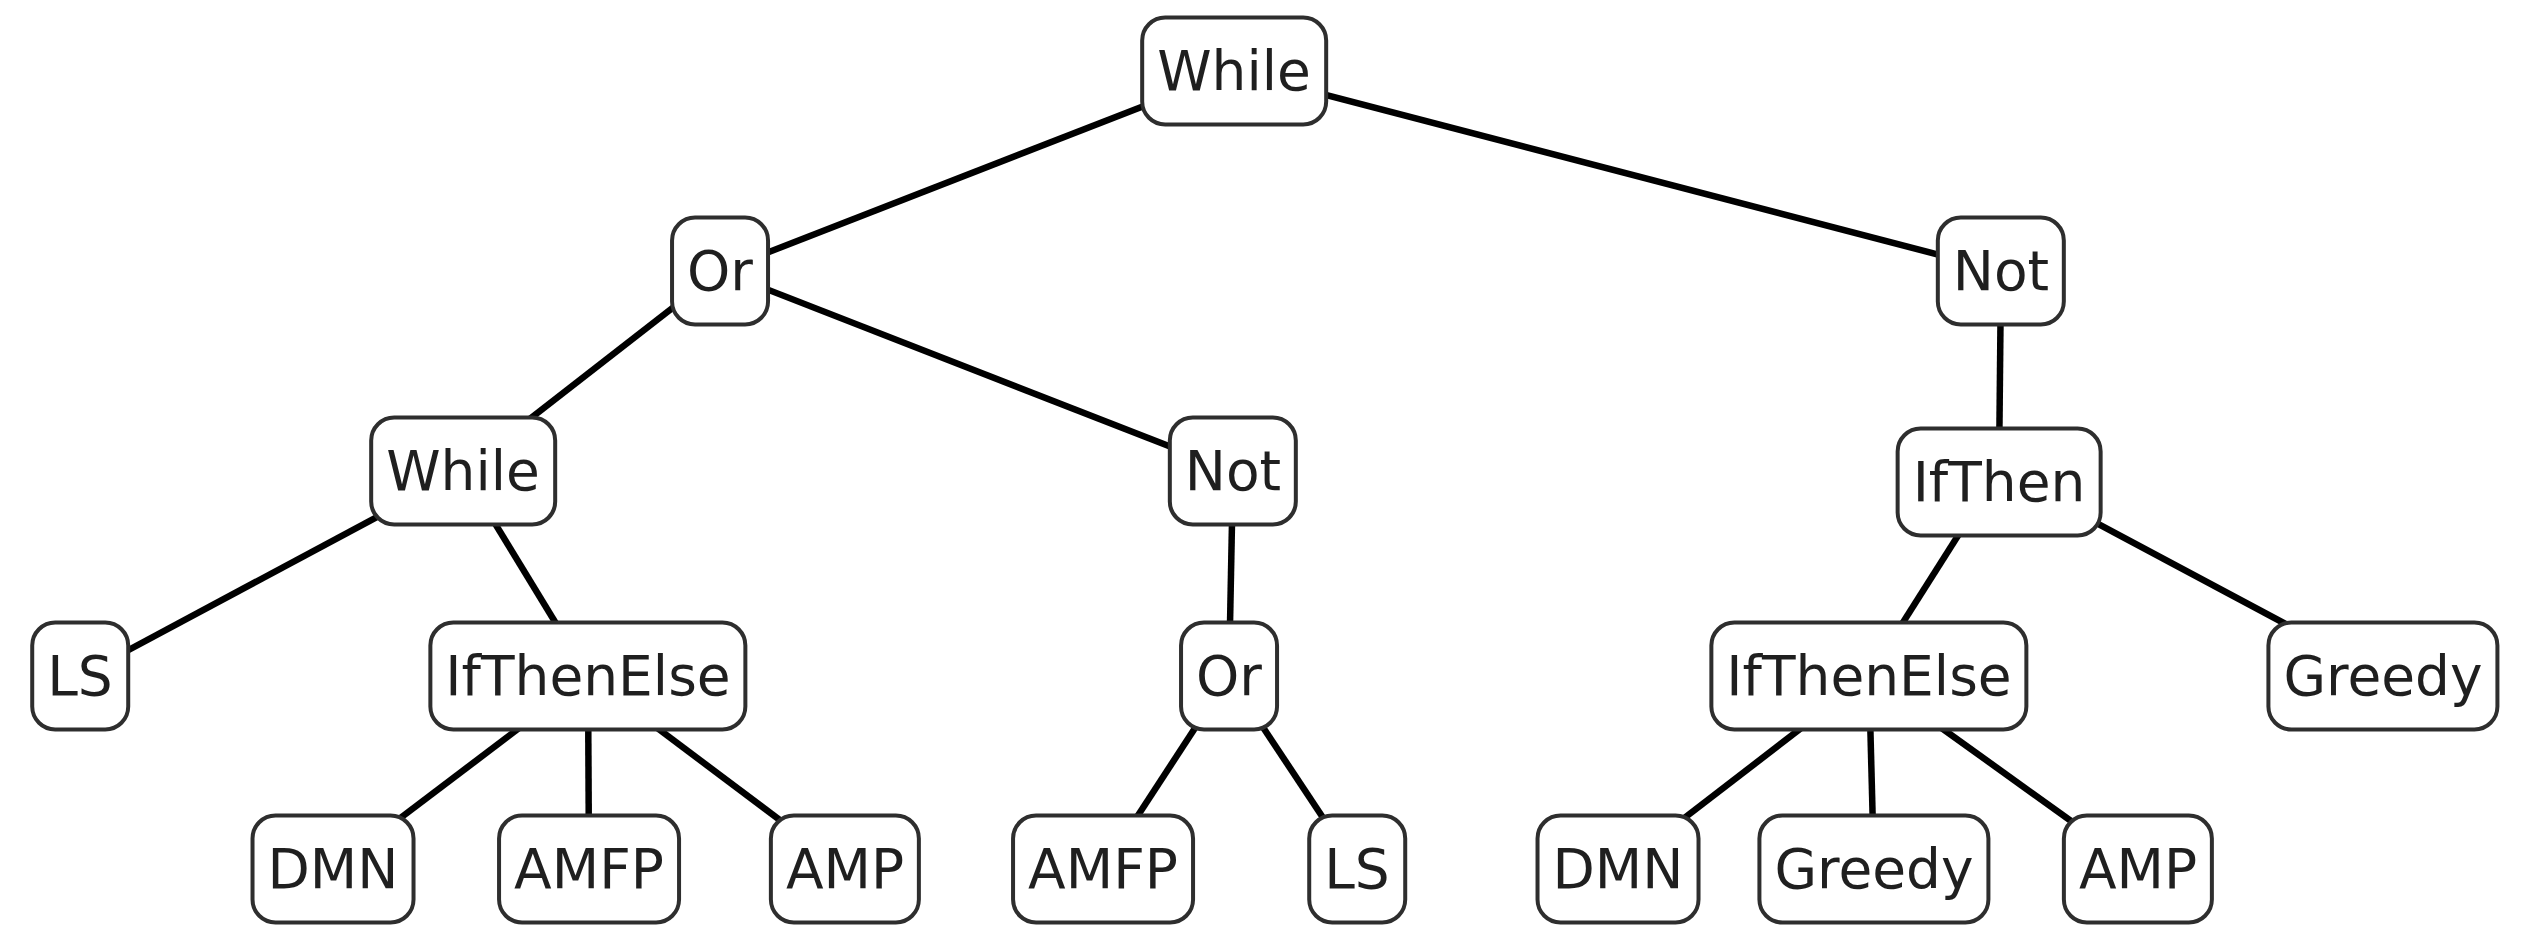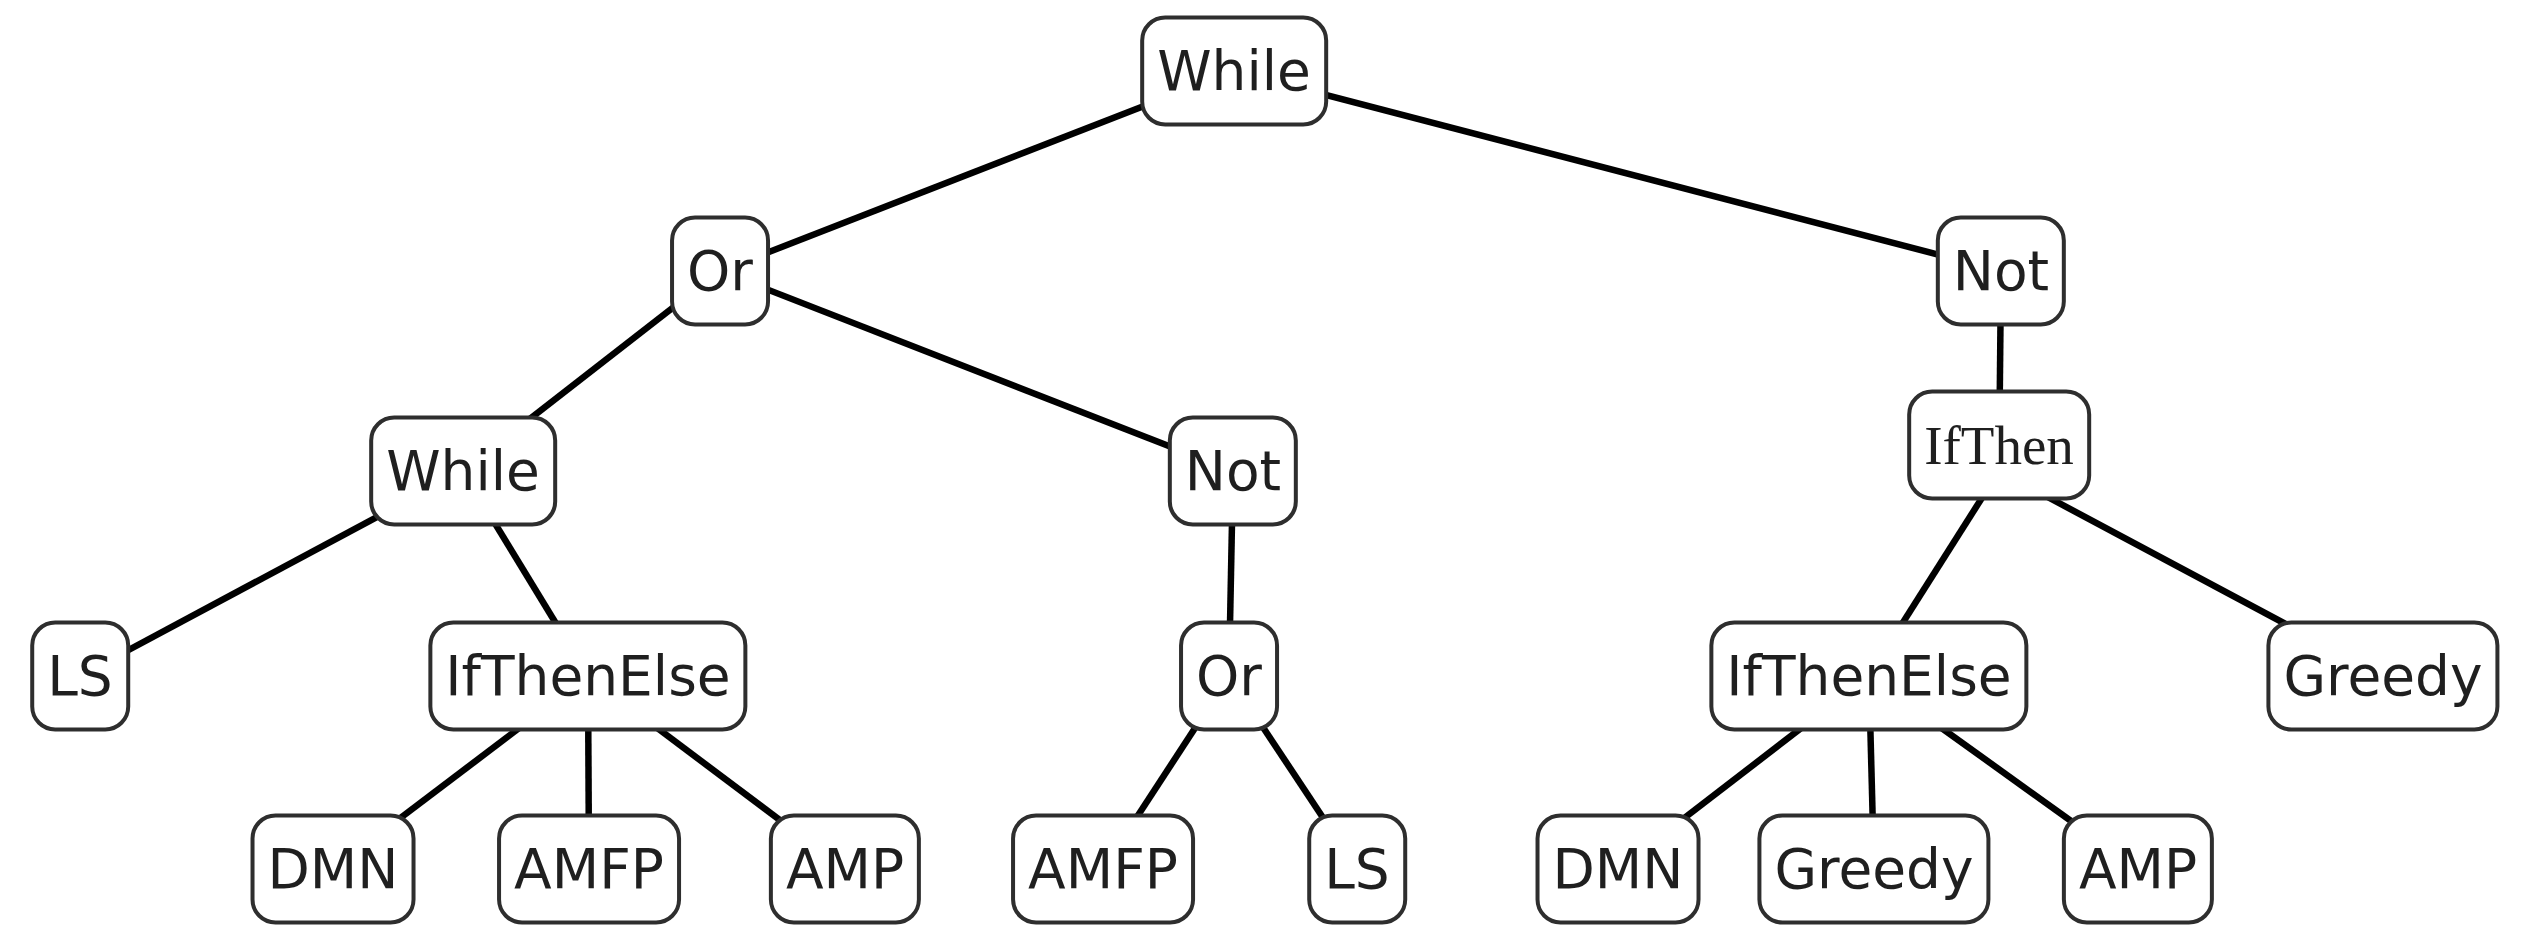--- a/index.html
+++ b/index.html
@@ -61,21 +61,21 @@
       <line x1="1229" y1="676" x2="1357" y2="869" stroke="#000000" stroke-width="6.5"></line>
       <line x1="1869" y1="676" x2="1618" y2="869" stroke="#000000" stroke-width="6.5"></line>
       <line x1="1869" y1="676" x2="1874" y2="869" stroke="#000000" stroke-width="6.5"></line>
       <line x1="1869" y1="676" x2="2138" y2="869" stroke="#000000" stroke-width="6.5"></line>
     </svg>
 <div class="tree-node" style="left: 1234px; top: 71px;">While</div>
     <div class="tree-node" style="left: 720px; top: 271px;">Or</div>
     <div class="tree-node" style="left: 2001px; top: 271px;">Not</div>
     <div class="tree-node" style="left: 463px; top: 471px;">While</div>
     <div class="tree-node" style="left: 1233px; top: 471px;">Not</div>
-    <div class="tree-node" style="left: 1999px; top: 445px; font-family: Liberation Serif, serif;">IfThen</div>
+    <div class="tree-node" style="left: 1999px; top: 482px;">IfThen</div>
     <div class="tree-node" style="left: 80px; top: 676px;">LS</div>
     <div class="tree-node" style="left: 588px; top: 676px;">IfThenElse</div>
     <div class="tree-node" style="left: 1229px; top: 676px;">Or</div>
     <div class="tree-node" style="left: 1869px; top: 676px;">IfThenElse</div>
     <div class="tree-node" style="left: 2383px; top: 676px;">Greedy</div>
     <div class="tree-node" style="left: 333px; top: 869px;">DMN</div>
     <div class="tree-node" style="left: 589px; top: 869px;">AMFP</div>
     <div class="tree-node" style="left: 845px; top: 869px;">AMP</div>
     <div class="tree-node" style="left: 1103px; top: 869px;">AMFP</div>
     <div class="tree-node" style="left: 1357px; top: 869px;">LS</div>

